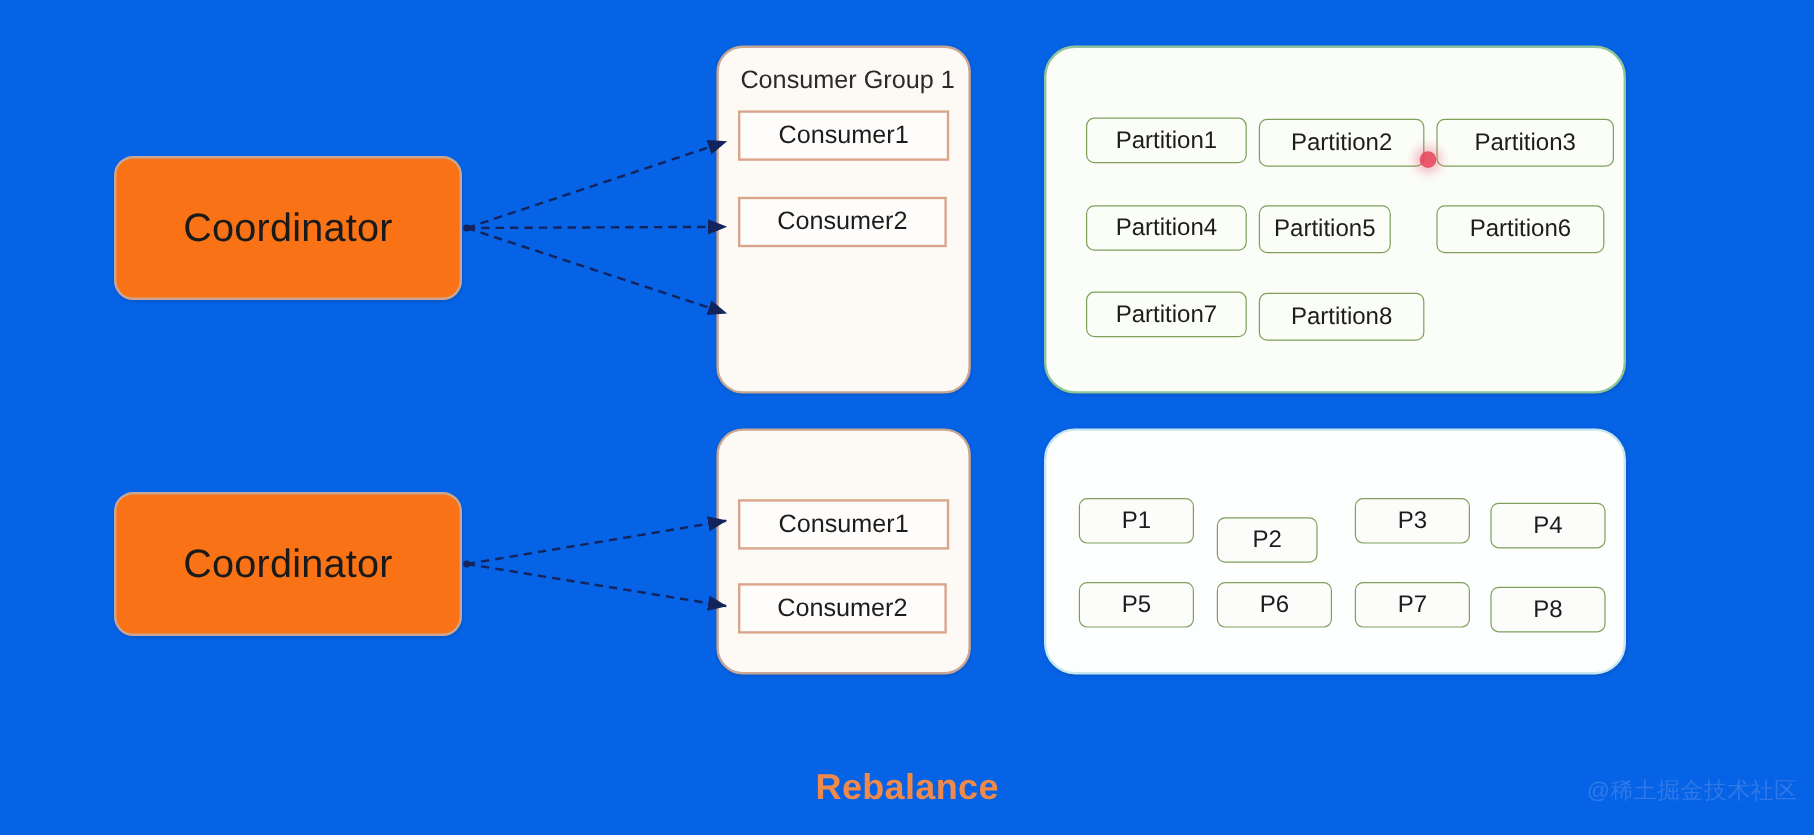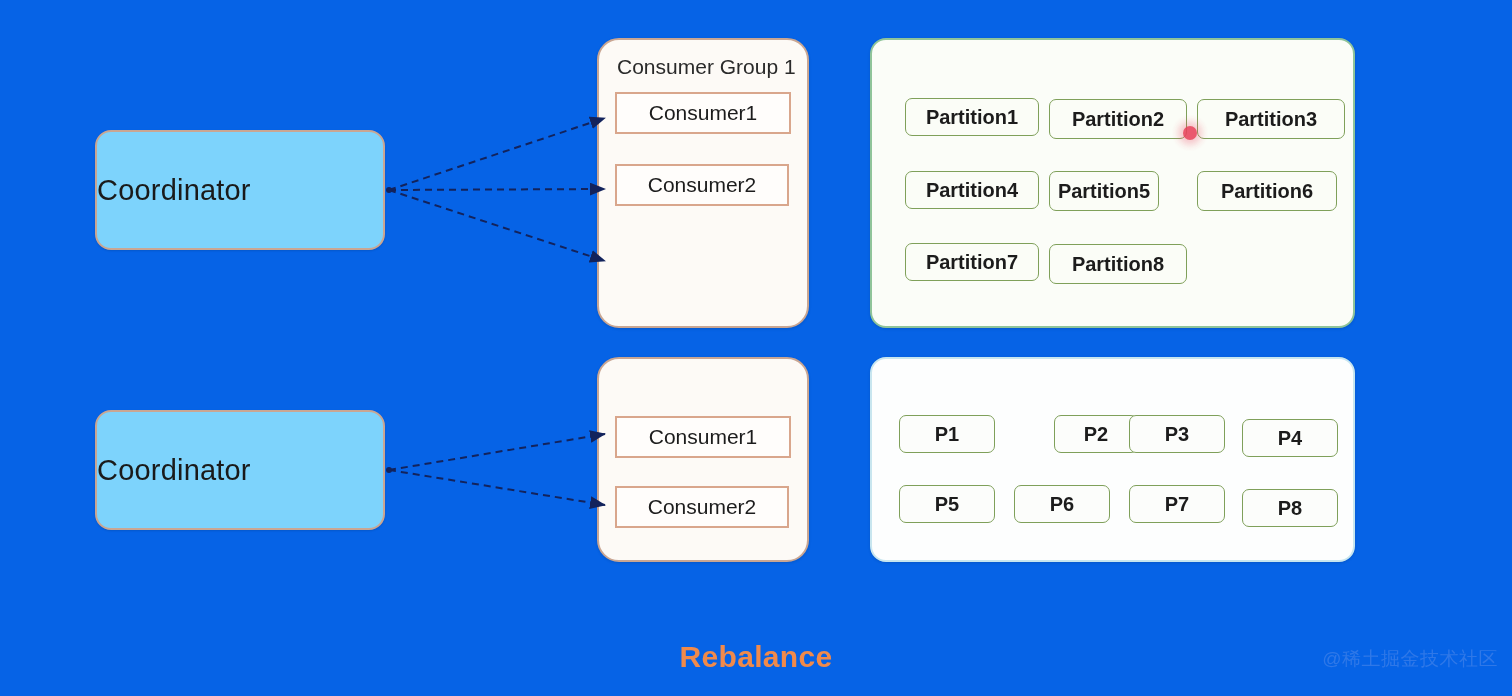--- a/index.html
+++ b/index.html
@@ -17,28 +17,28 @@
     width: 1512px;
     height: 696px;
     background: #0663e6;
     overflow: hidden;
   }
 
   
   .coordinator {
     position: absolute;
     box-sizing: border-box;
-    background: #7dd3fc;
+    background: #f97316;
     border: 2px solid #c9a693;
     border-radius: 16px;
     display: flex;
     align-items: center;
-    justify-content: flex-start;
+    justify-content: center;
     color: #1a1a1a;
-    font-size: 29px;
+    font-size: 33px;
     letter-spacing: .2px;
     box-shadow: 0 1px 2px rgba(0,0,0,.12);
   }
   #coordinator-1 { left: 95px;  top: 130px; width: 290px; height: 120px; }
   #coordinator-2 { left: 95px;  top: 410px; width: 290px; height: 120px; }
 
   
   .group-box {
     position: absolute;
     box-sizing: border-box;
@@ -70,23 +70,22 @@
     align-items: center;
     justify-content: center;
     font-size: 21px;
     color: #1c1c1c;
   }
 
   
   .panel {
     position: absolute;
     box-sizing: border-box;
-    border-radius: 16px;
+    border-radius: 26px;
     box-shadow: 0 1px 3px rgba(0,0,0,.12);
-    font-weight: bold;
   }
   #partition-panel-top {
     left: 870px; top: 38px; width: 485px; height: 290px;
     background: #fbfdf8;
     border: 2px solid #8fc49a;
   }
   #partition-panel-bottom {
     left: 870px; top: 357px; width: 485px; height: 205px;
     background: #fdfefe;
     border: 2px solid #c8e6ef;
@@ -215,21 +214,21 @@
     </div>
     <div class="partition-box" style="left:177px; top:204px; width:138px; height:40px;">
       <span>Partition8</span>
     </div>
   </div>
 
   <div class="panel" id="partition-panel-bottom" style="border-color: rgb(200, 230, 239);">
     <div class="p-box" style="left:27px;  top:56px;  width:96px; height:38px;">
       <span>P1</span>
     </div>
-    <div class="p-box" style="left:142px; top:56px;  width:84px; height:38px;margin-left:40px;">
+    <div class="p-box" style="left:142px; top:72px;  width:84px; height:38px;">
       <span>P2</span>
     </div>
     <div class="p-box" style="left:257px; top:56px;  width:96px; height:38px;">
       <span>P3</span>
     </div>
     <div class="p-box" style="left:370px; top:60px;  width:96px; height:38px;">
       <span>P4</span>
     </div>
 
     <div class="p-box" style="left:27px;  top:126px; width:96px; height:38px;">

